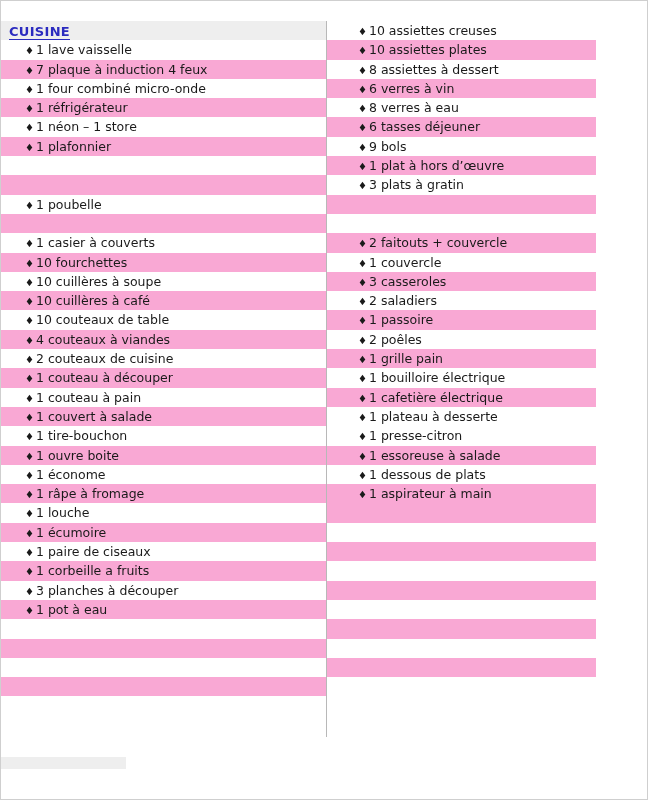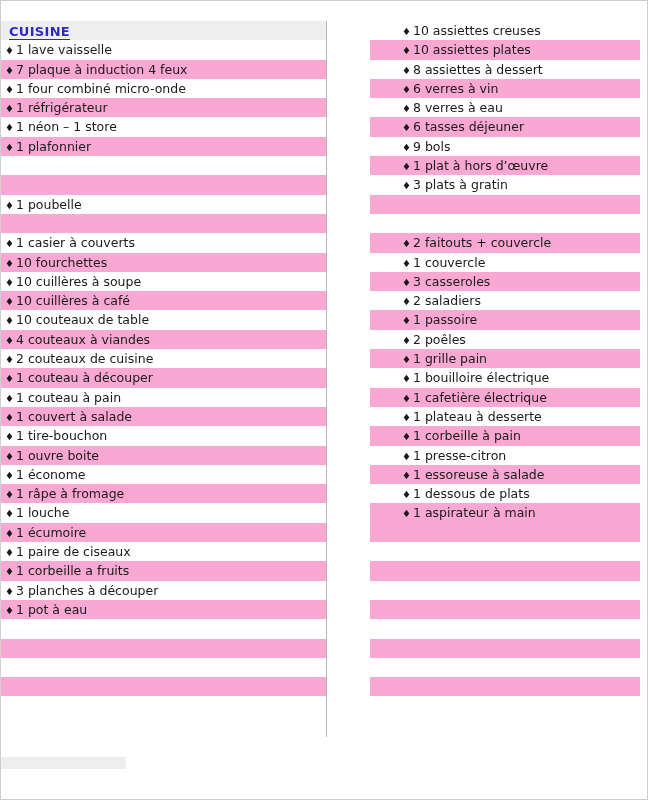--- a/index.html
+++ b/index.html
@@ -30,34 +30,33 @@
     flex-direction: row;
   }
   .col {
     position: relative;
   }
   .col-left {
     width: 325px;
   }
   .col-right {
     width: 270px;
-    margin-left: 44px;
   }
   .row {
     height: 19.3px;
     line-height: 19.3px;
     font-size: 12.5px;
     color: #1a1a1a;
     white-space: nowrap;
     overflow: hidden;
     box-sizing: border-box;
     padding-left: 8px;
   }
   .col-left .row {
-    padding-left: 4px;
+    padding-left: 24px;
   }
   .col-right .row {
     padding-left: 32px;
   }
   .row.shade {
     background: #f9a8d4;
   }
   .row.plain {
     background: #ffffff;
   }
@@ -176,21 +175,20 @@
           <div class="row shade"><span class="bullet">♦</span><span>2 faitouts + couvercle</span></div>
           <div class="row plain"><span class="bullet">♦</span><span>1 couvercle</span></div>
           <div class="row shade"><span class="bullet">♦</span><span>3 casseroles</span></div>
           <div class="row plain"><span class="bullet">♦</span><span>2 saladiers</span></div>
           <div class="row shade"><span class="bullet">♦</span><span>1 passoire</span></div>
           <div class="row plain"><span class="bullet">♦</span><span>2 poêles</span></div>
           <div class="row shade"><span class="bullet">♦</span><span>1 grille pain</span></div>
           <div class="row plain"><span class="bullet">♦</span><span>1 bouilloire électrique</span></div>
           <div class="row shade"><span class="bullet">♦</span><span>1 cafetière électrique</span></div>
           <div class="row plain"><span class="bullet">♦</span><span>1 plateau à desserte</span></div>
-          <div class="row shade"><span class="bullet">♦</span><span>1 corbeille à pain</span></div>
           <div class="row plain"><span class="bullet">♦</span><span>1 presse-citron</span></div>
           <div class="row shade"><span class="bullet">♦</span><span>1 essoreuse à salade</span></div>
           <div class="row plain"><span class="bullet">♦</span><span>1 dessous de plats</span></div>
           <div class="row shade"><span class="bullet">♦</span><span>1 aspirateur à main</span></div>
           <div class="row shade"></div>
           <div class="row plain"></div>
           <div class="row shade"></div>
           <div class="row plain"></div>
           <div class="row shade"></div>
           <div class="row plain"></div>

